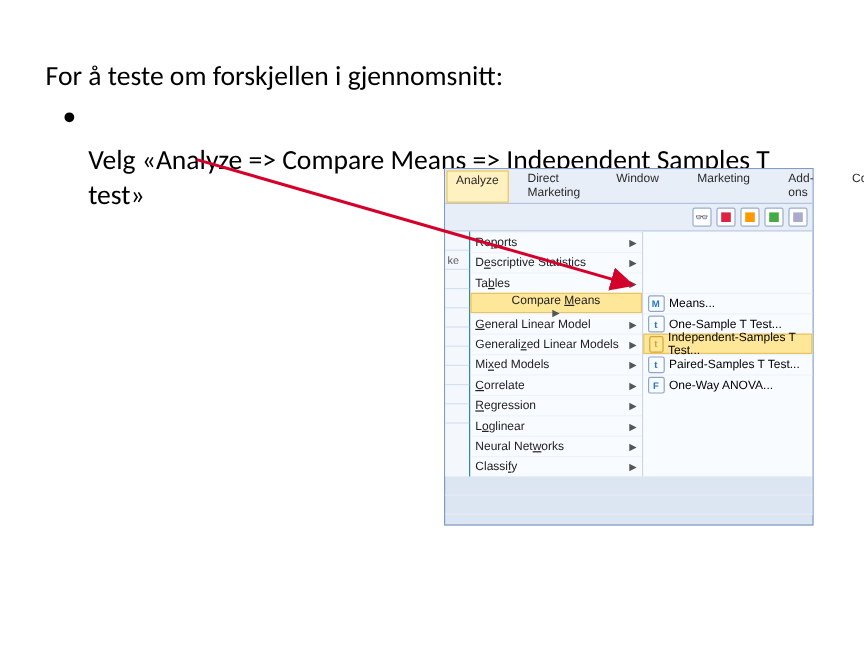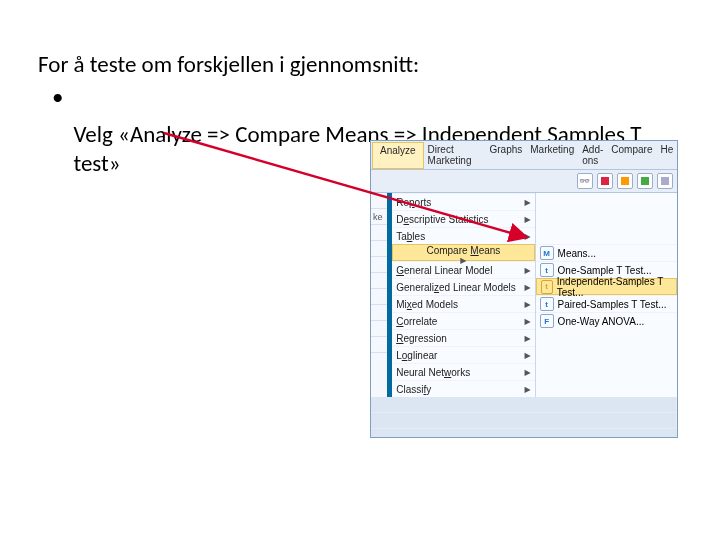--- a/index.html
+++ b/index.html
@@ -20,21 +20,21 @@
     width: 308px;
     border: 1px solid #7f9cc1;
     background: #dce6f2;
     font-size: 10px;
     font-family: Tahoma, Arial, sans-serif;
   }
   .menubar {
     display: flex; background: #e8eef8;
     border-bottom: 1px solid #b3c4de;
   }
-  .menubar .mitem { padding: 3px 4px; color: #2a2a2a; }
+  .menubar .mitem { padding: 3px 16px; color: #2a2a2a; }
   .menubar .mitem:nth-child(2) { padding-right: 14px; }
   .menubar .mitem.open {
     background: #fff1c0;
     border: 1px solid #e6c560;
     margin: 1px 0 0 1px; padding: 2px 7px;
   }
   .toolbar {
     display: flex; align-items: center; gap: 4px;
     padding: 3px 4px; background: #e8eef8;
     border-bottom: 1px solid #b3c4de;
@@ -42,21 +42,21 @@
   .ticon { width: 16px; height: 16px; border: 1px solid #9aaecb; background: #fff; border-radius: 2px; display:flex; align-items:center; justify-content:center; font-size:9px; }
   .ticon.binoc { background: #fff; }
   .ticon.red::after { content:""; width:8px;height:8px;background:#d24; display:block; }
   .ticon.orange::after { content:""; width:8px;height:8px;background:#f90; display:block; }
   .ticon.green::after { content:""; width:8px;height:8px;background:#4a4; display:block; }
   .ticon.gray::after { content:""; width:8px;height:8px;background:#aac; display:block; }
 
   .workarea { display: flex; }
   .grid-left {
     width: 22px; background: #f4f8fd;
-    border-right: 5px solid #0369a1;
+    border-right: 1px solid #0369a1;
   }
   .grid-left .cell {
     height: 16px; border-bottom: 1px solid #d6e0ef;
     font-size: 9px; color: #556; padding-left: 2px; line-height:16px;
   }
   .dropdown1 {
     width: 150px; background: #f8fbff;
     border-right: 1px solid #cbd7e9;
   }
   .dropdown1 .row {
@@ -107,21 +107,21 @@
   <div class="bullet">
     <div class="dot">•</div>
     <div class="txt">Velg «Analyze =&gt; Compare Means =&gt; Independent Samples T test»</div>
   </div>
 </div>
 
 <div class="spss">
   <div class="menubar">
     <div class="mitem open">Analyze</div>
     <div class="mitem">Direct Marketing</div>
-    <div class="mitem">Graphs</div>
+    <div class="mitem">Window</div>
     <div class="mitem">Marketing</div>
     <div class="mitem">Add-ons</div>
     <div class="mitem">Compare</div>
     <div class="mitem">He</div>
   </div>
   <div class="toolbar">
     <div style="flex:1"></div>
     <div class="ticon binoc">👓</div>
     <div class="ticon red"></div>
     <div class="ticon orange"></div>

